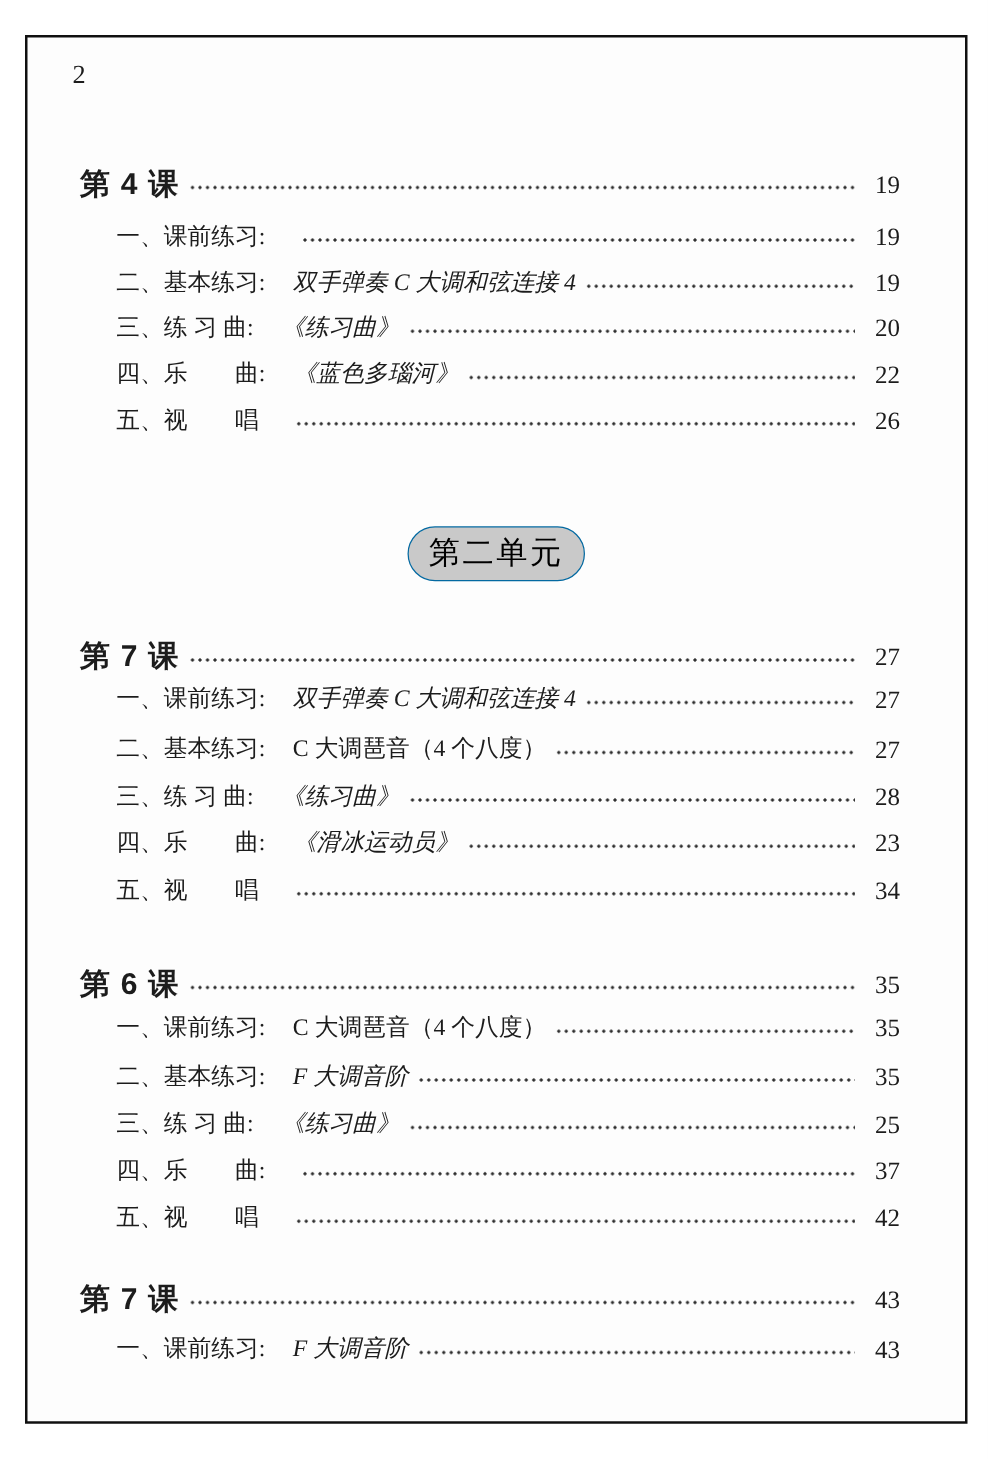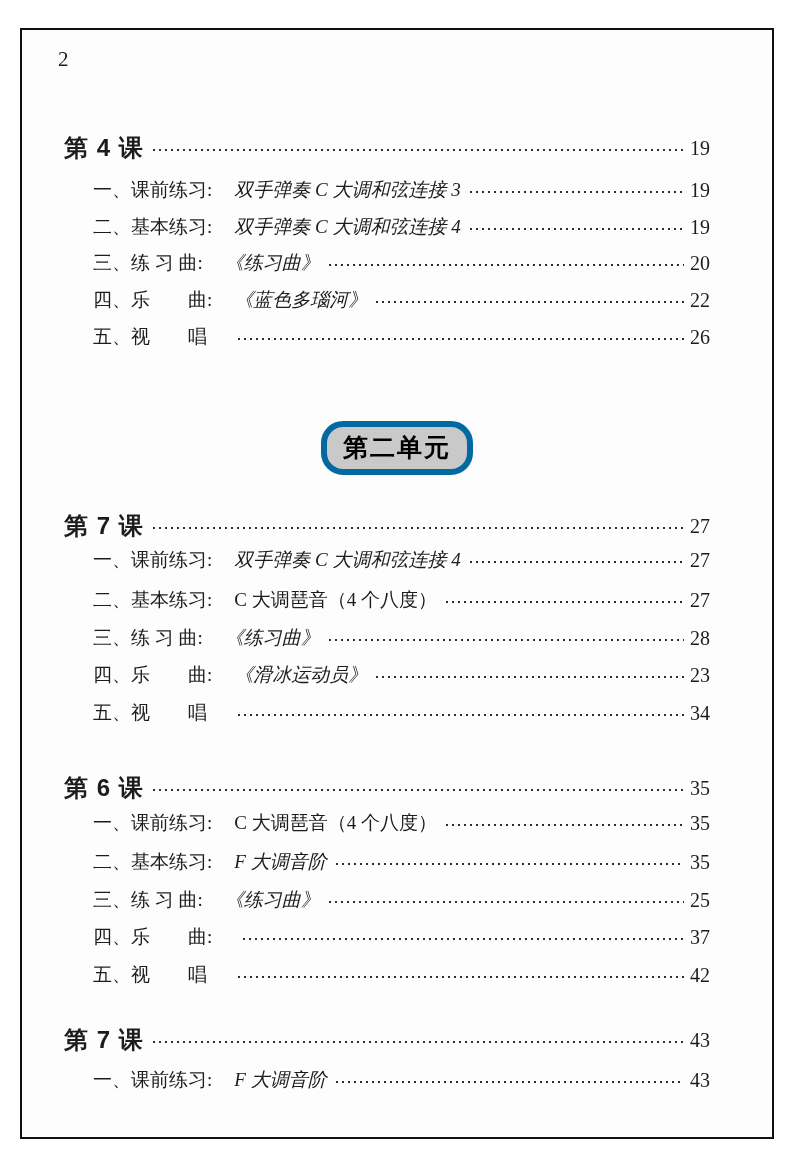--- a/index.html
+++ b/index.html
@@ -36,29 +36,29 @@
   .cat{margin-right:22px;}
   .content{font-size:19px;}
   .content.kai{font-style:italic;}
   .dots{
     flex:1 1 auto;min-width:12px;margin:0 6px 0 7px;
     background-image:radial-gradient(circle,#2d2d2d 1.05px,rgba(0,0,0,0) 1.45px);
     background-size:6px 6px;background-repeat:repeat-x;
     background-position:0 12px;
   }
   .pg{
-    font-size:20px;min-width:30px;
+    font-size:20px;min-width:30px;text-align:right;
     font-family:"Liberation Serif","DejaVu Serif",serif;
   }
   .unit-badge{
     position:absolute;top:391px;left:50%;transform:translateX(-50%);
-    background:#c9c9c9;border:6px solid #0369a1;border-radius:22px;
+    background:#c9c9c9;border:1px solid #0369a1;border-radius:22px;
     padding:5px 16px 6px 16px;
     font-family:"Liberation Sans","DejaVu Sans",sans-serif;
-    font-weight:700;font-size:25px;letter-spacing:2px;color:#000;
+    font-weight:400;font-size:25px;letter-spacing:2px;color:#000;
     line-height:31px;
   }
   
   .r-h4{top:105px;}  .r-4a{top:147px;} .r-4b{top:184px;} .r-4c{top:220px;} .r-4d{top:257px;} .r-4e{top:294px;}
   .r-h5{top:483px;}  .r-5a{top:517px;} .r-5b{top:557px;} .r-5c{top:595px;} .r-5d{top:632px;} .r-5e{top:670px;}
   .r-h6{top:745px;}  .r-6a{top:780px;} .r-6b{top:819px;} .r-6c{top:857px;} .r-6d{top:894px;} .r-6e{top:932px;}
   .r-h7{top:997px;}  .r-7a{top:1037px;}
 </style>
 </head>
 <body>
@@ -68,21 +68,20 @@
   <div class="folio">2</div>
 
   <div class="row r-h4">
     <span class="lesson-title">第 4 课</span>
     <span class="dots"></span>
     <span class="pg">19</span>
   </div>
   <div class="row indent r-4a">
     <span class="num">一、</span>
     <span class="cat">课前练习:</span>
-    <span class="content kai">双手弹奏 C 大调和弦连接 3</span>
     <span class="dots"></span>
     <span class="pg">19</span>
   </div>
   <div class="row indent r-4b">
     <span class="num">二、</span>
     <span class="cat">基本练习:</span>
     <span class="content kai">双手弹奏 C 大调和弦连接 4</span>
     <span class="dots"></span>
     <span class="pg">19</span>
   </div>

